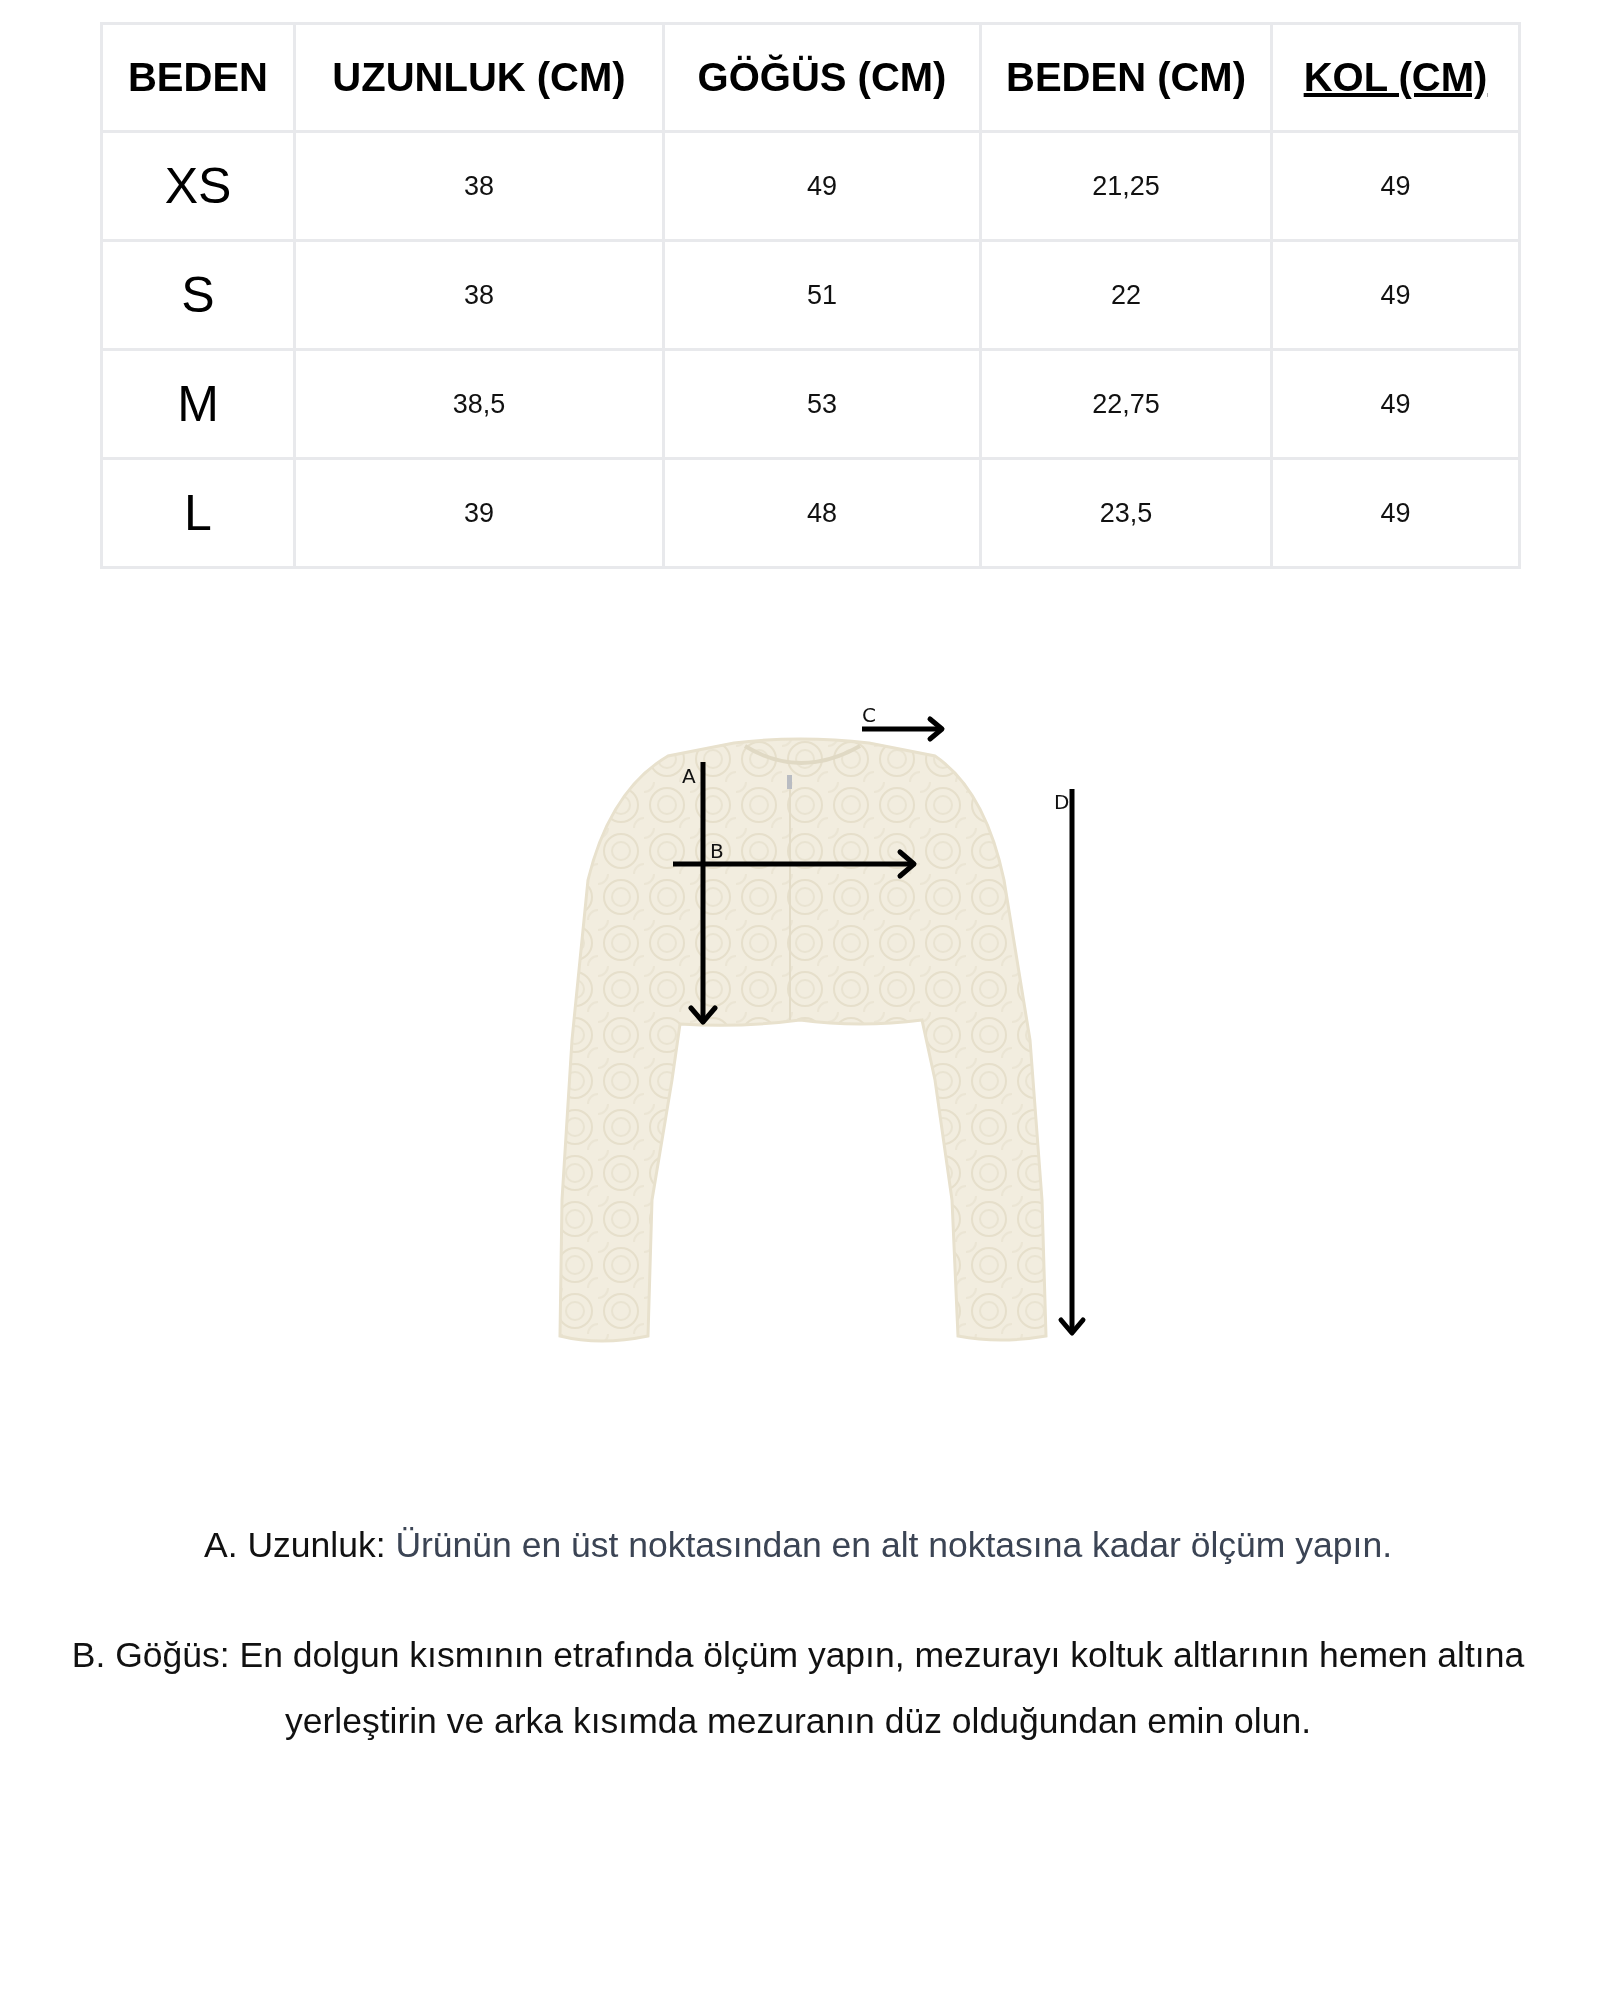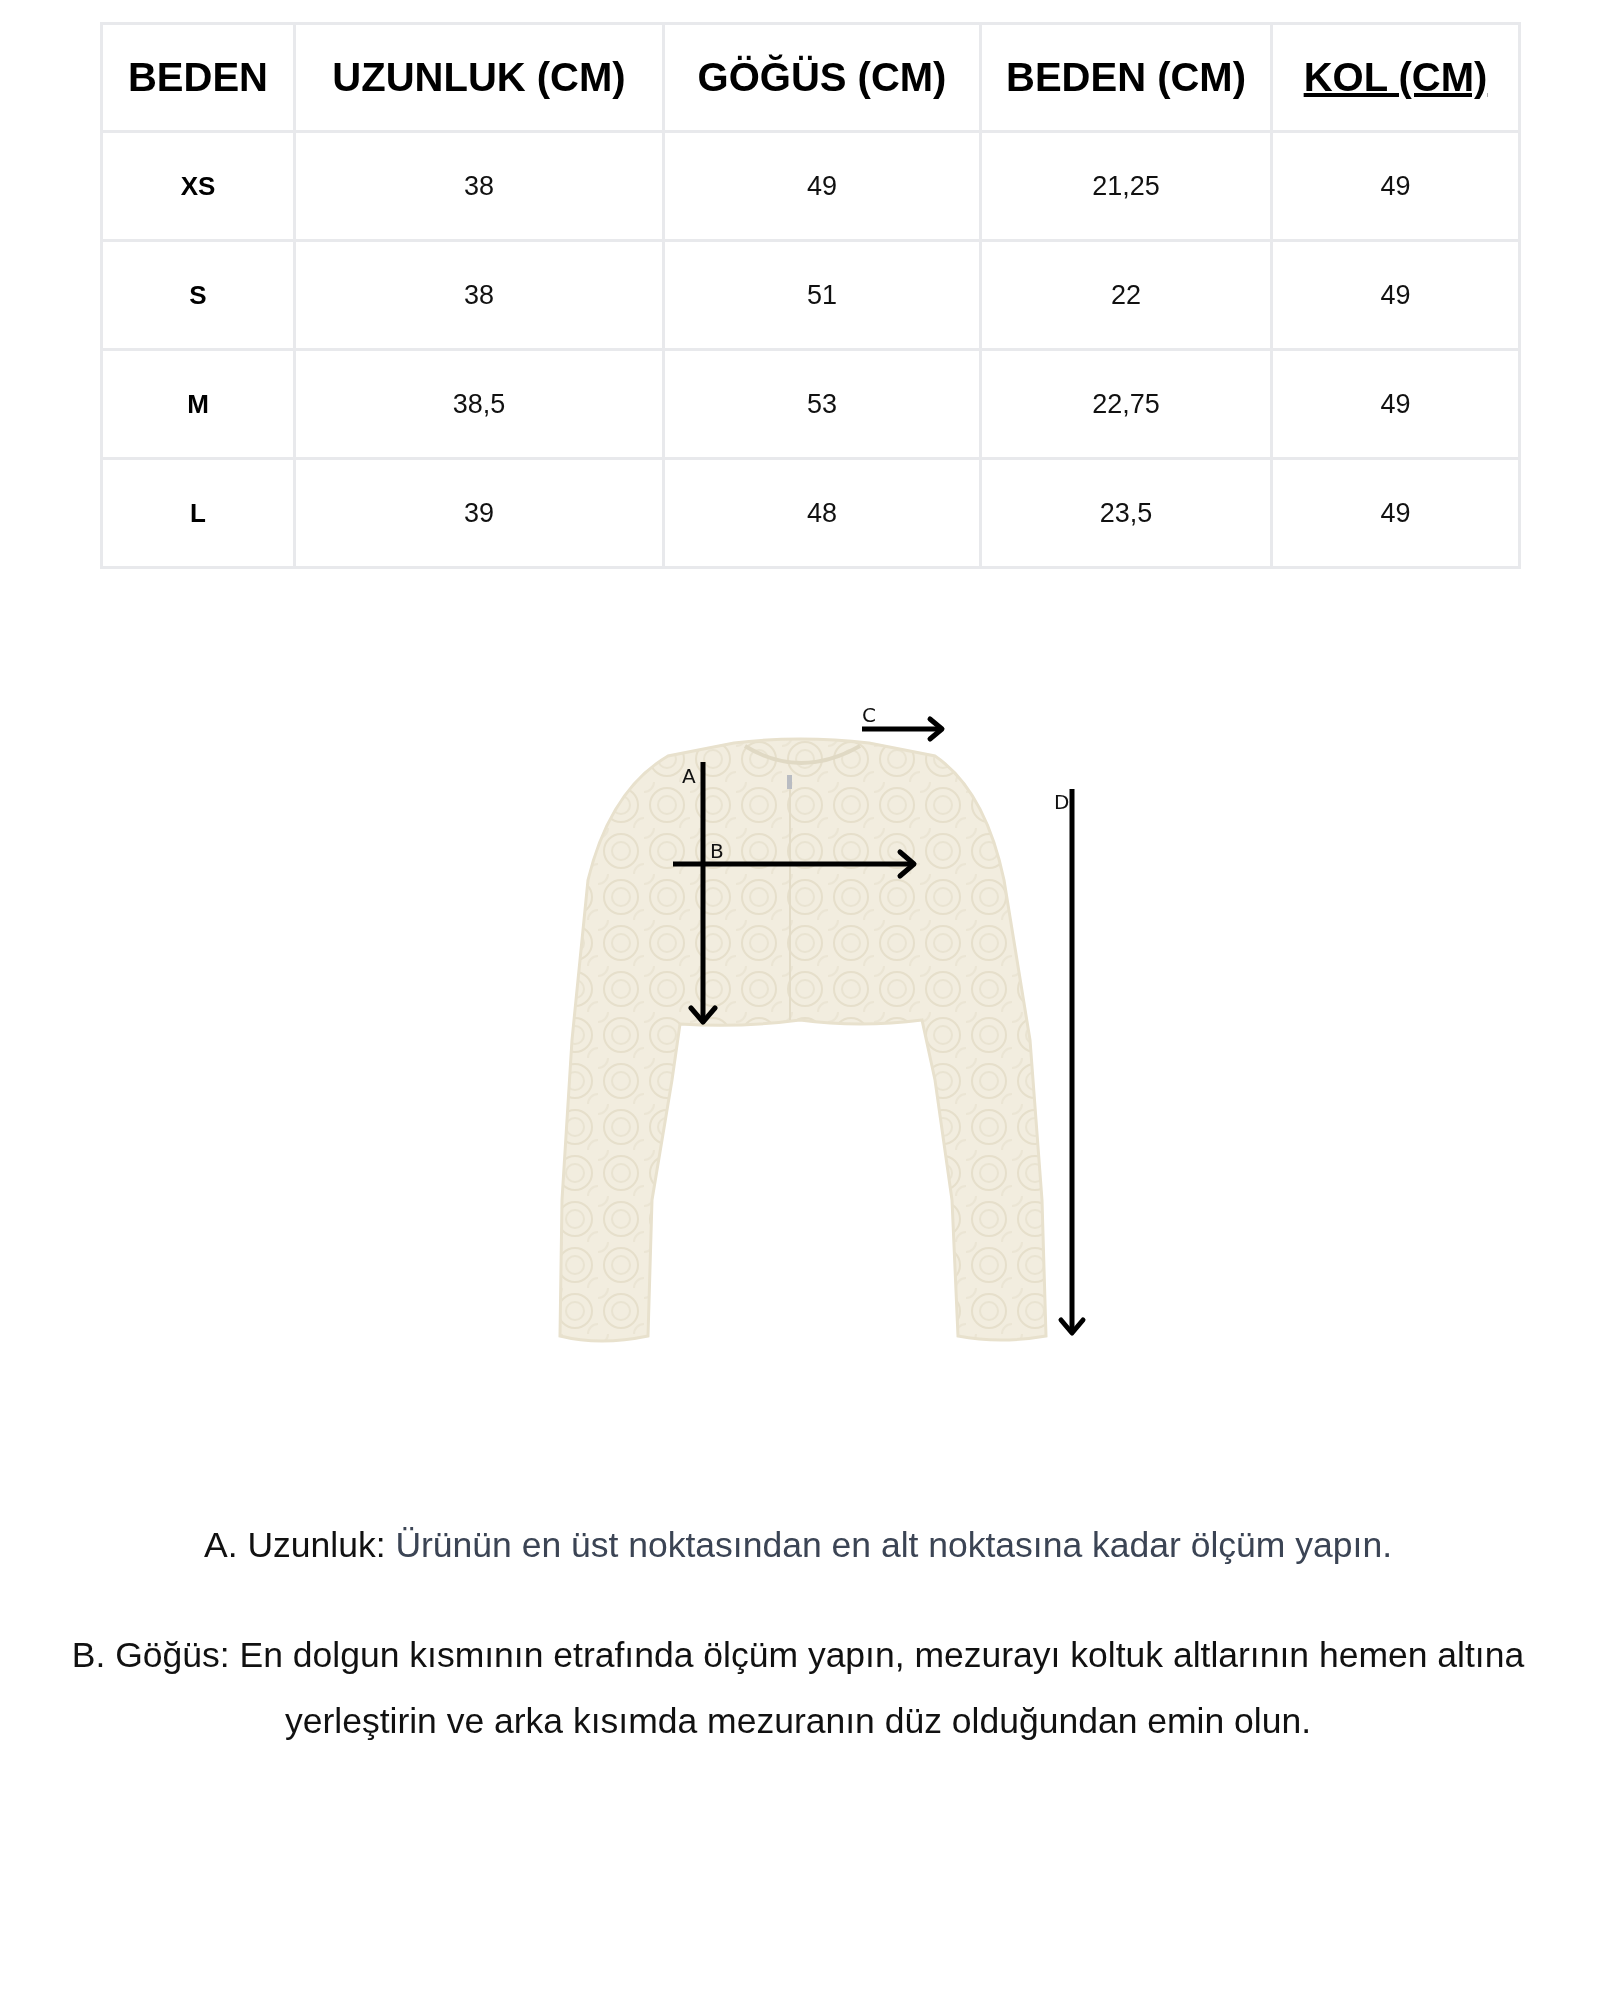--- a/index.html
+++ b/index.html
@@ -9,21 +9,21 @@
   }
   .size-table {
     position: absolute; left: 83px; top: 22px;
     border-collapse: collapse; table-layout: fixed; margin-left: 17px;
   }
   .size-table th, .size-table td {
     border: 3px solid #e8e9ec; text-align: center; padding: 0;
   }
   .size-table th { height: 105px; font-weight: bold; font-size: 40px; letter-spacing: 0px; }
   .size-table td { height: 106px; font-size: 27px; color: #111; }
-  .size-table td.size-cell { font-weight: bold; font-size: 26px; color: #000; }
+  .size-table td.size-cell { font-weight: normal; font-size: 50px; color: #000; }
   .c1 { width: 190px; } .c2 { width: 366px; } .c3 { width: 314px; } .c4 { width: 288px; } .c5 { width: 245px; text-decoration: underline; }
 
   .diagram { position: absolute; left: 0; top: 0; width: 1600px; height: 1450px; pointer-events: none; }
   .diagram .lbl { font-family: "DejaVu Sans", sans-serif; font-size: 20px; fill: #111; }
 
   .notes { position: absolute; left: 48px; top: 1512px; width: 1500px; }
   .note { margin: 0 0 44px 0; font-size: 35.5px; line-height: 66px; color: #111; text-align: center; }
   .note .term { color: #111; }
   .note .desc-muted { color: #3b4454; }
 </style>

